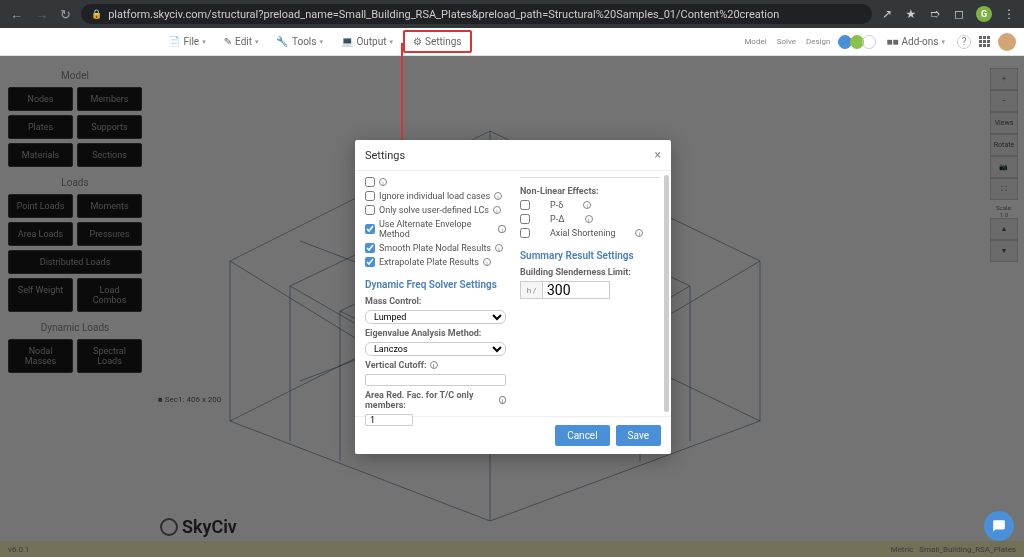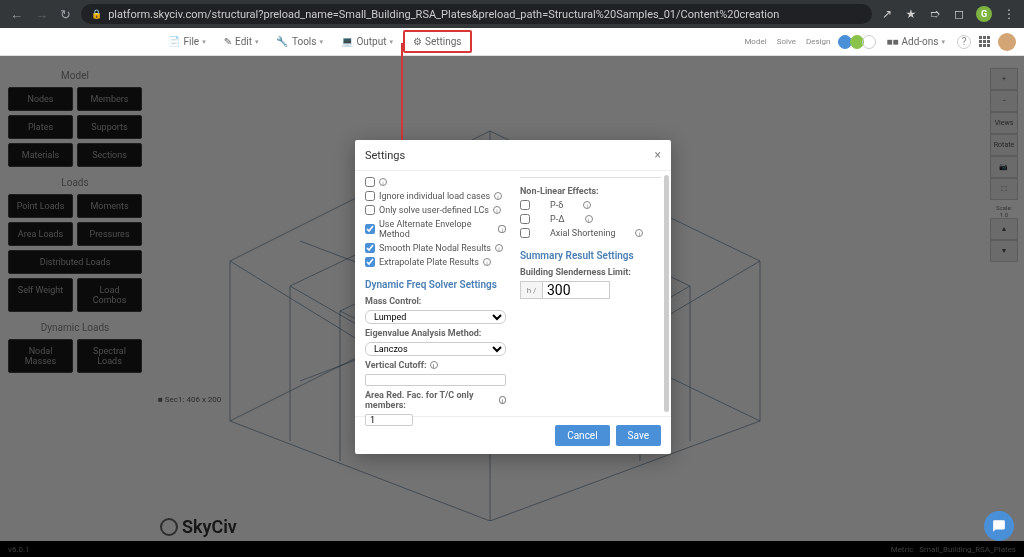--- a/index.html
+++ b/index.html
@@ -78,21 +78,21 @@
 .hl-prefix { height:18px; width:22px; border:1px solid #ccc; border-right:none; background:#f5f5f5; font-size:8px; display:flex; align-items:center; justify-content:center; color:#888; }
 .hl-input { height:18px; width:68px; border:1px solid #ccc; font-size:14px; padding: 0 4px; }
 .pa-row { display:flex; align-items:center; gap:20px; font-size:9px; color:#555; }
 .pa-row input[type="checkbox"]{ width:10px; height:10px; }
 .dialog-footer { padding: 8px 10px; display: flex; justify-content: flex-end; gap: 6px; border-top: 1px solid #eee; }
 .btn { padding: 5px 12px; font-size: 10px; border: none; border-radius: 2px; cursor: pointer; color: #fff; }
 .btn-cancel { background: #4a90d9; }
 .btn-save { background: #4a90d9; }
 
 
-.status-bar { position:absolute; bottom:0; left:0; right:0; height:16px; background:#000000; color:#888; font-size:8px; display:flex; justify-content:space-between; align-items:center; padding:0 8px; }
+.status-bar { position:absolute; bottom:0; left:0; right:0; height:16px; background:#fef9c3; color:#888; font-size:8px; display:flex; justify-content:space-between; align-items:center; padding:0 8px; }
 
 
 .help-bubble { position:absolute; bottom:16px; right:10px; width:30px; height:30px; border-radius:50%; background:#4a90d9; display:flex; align-items:center; justify-content:center; z-index:6; }
 .help-bubble svg { width:14px; height:14px; fill:#fff; }
 
 
 .sec-label { position:absolute; top:395px; left:158px; font-size:8px; color:#666; }
 
 </style>
 </head>

